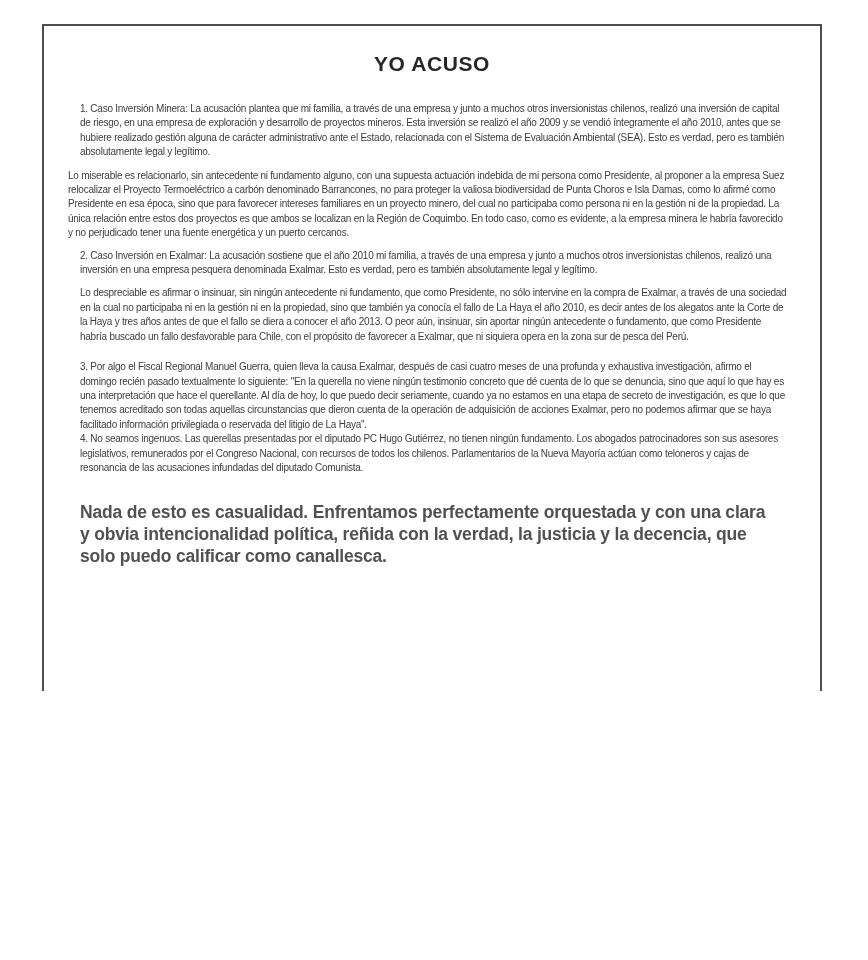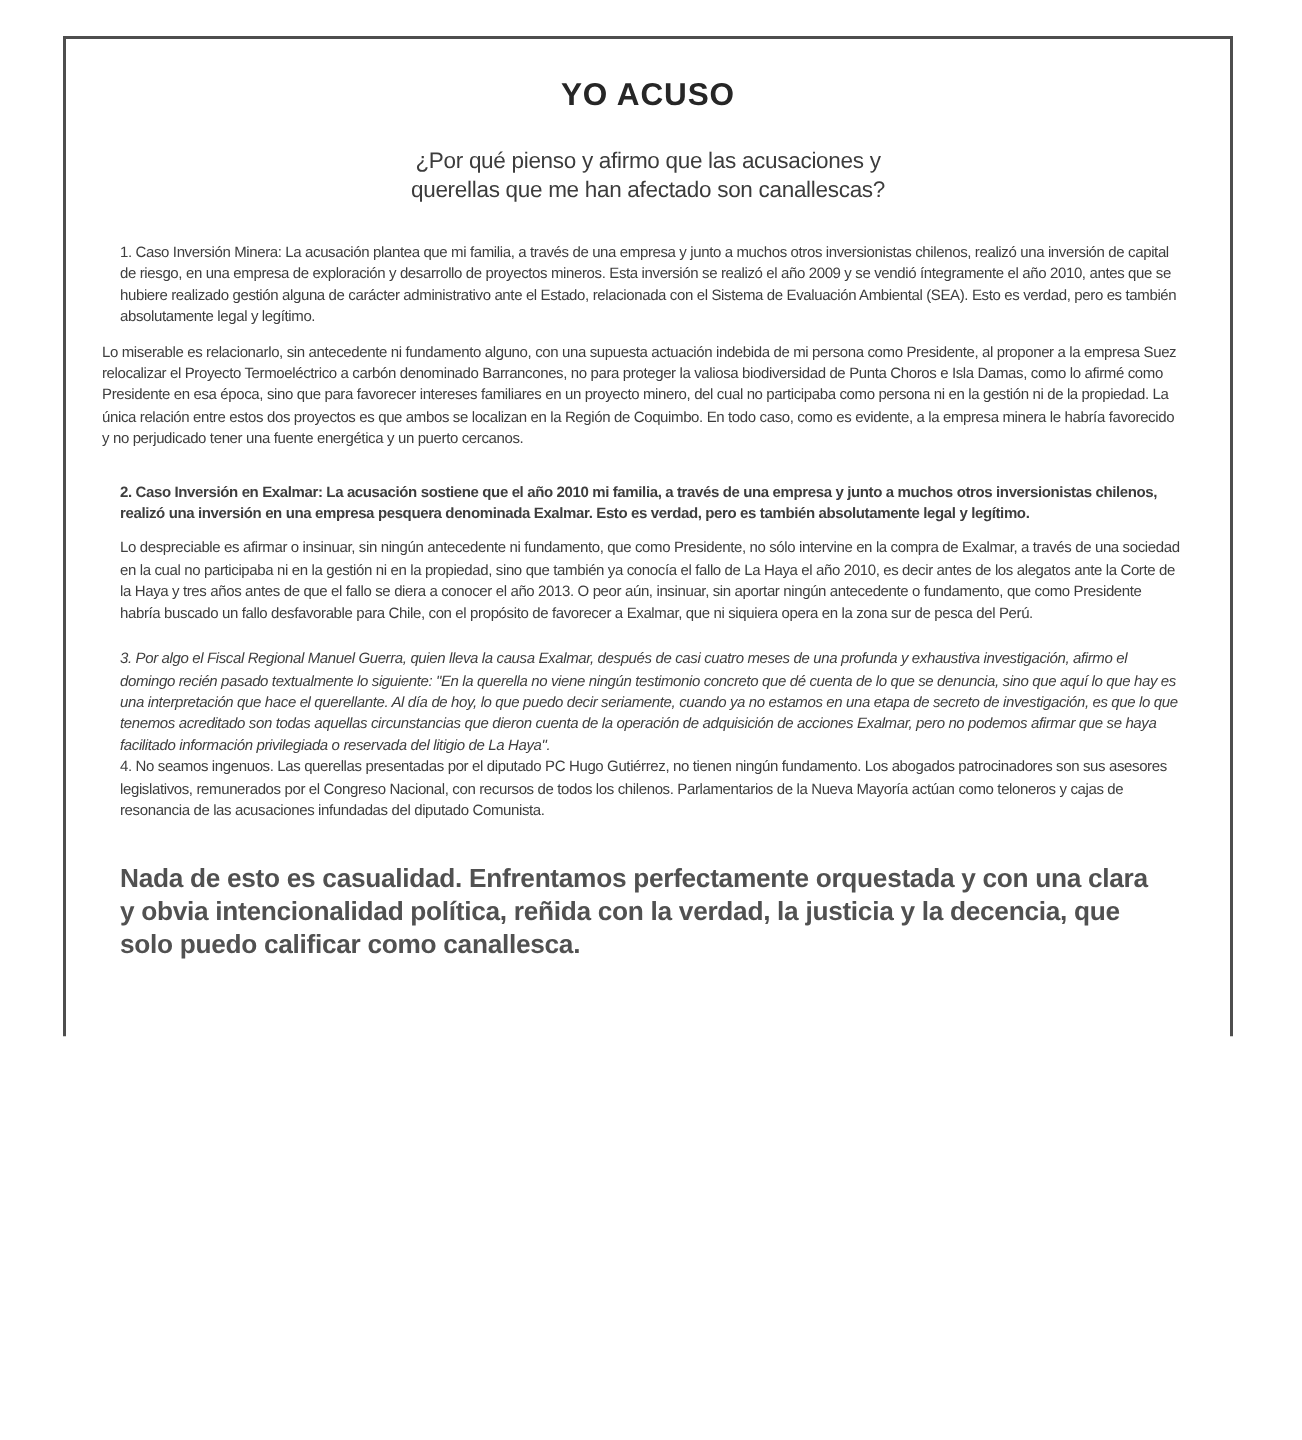--- a/index.html
+++ b/index.html
@@ -45,40 +45,39 @@
   .para {
     margin: 0 32px 0 36px;
     font-size: 10px;
     line-height: 14.4px;
     letter-spacing: -0.25px;
     color: #3e3e3e;
     text-align: left;
   }
   .p1 { margin-top: 26px; }
   .p2 { margin-top: 9px; margin-left: 24px; }
-  .p3 { margin-top: 21px; font-weight: bold; }
+  .p3 { margin-top: 8px; }
   .p4 { margin-top: 9px; }
-  .p5 { margin-top: 16px; font-style: italic; }
+  .p5 { margin-top: 16px; }
   .p6 { }
   .closing {
     margin: 26px 48px 0 36px;
     font-size: 17.5px;
     line-height: 22px;
     font-weight: bold;
     letter-spacing: -0.2px;
     color: #515151;
   }
 </style>
 </head>
 <body>
 
 <div class="page">
   <div class="doc-frame">
     <h1 class="title">YO ACUSO</h1>
-    <p class="subtitle">¿Por qué pienso y afirmo  que las acusaciones y querellas que me han afectado  son  canallescas?</p>
     <p class="para p1">1. Caso Inversión Minera:   La acusación plantea que mi familia, a través de una empresa y junto a muchos otros inversionistas chilenos, realizó una inversión de capital de riesgo, en una empresa de exploración y desarrollo de proyectos mineros.  Esta inversión se realizó el año 2009 y se  vendió íntegramente el año 2010, antes que se hubiere realizado gestión alguna de carácter administrativo ante el Estado, relacionada con el Sistema de Evaluación Ambiental (SEA).  Esto es verdad, pero es también absolutamente legal y legítimo.</p>
     <p class="para p2">Lo miserable es relacionarlo, sin  antecedente ni fundamento alguno, con una supuesta actuación indebida de mi persona como Presidente, al proponer a la empresa Suez relocalizar el Proyecto Termoeléctrico a carbón denominado  Barrancones, no para proteger la valiosa biodiversidad de Punta Choros e Isla Damas, como lo afirmé como Presidente en esa época, sino que  para favorecer intereses familiares  en un proyecto minero, del cual no participaba como persona ni en la gestión ni de la propiedad.  La única relación entre estos dos proyectos es que ambos se localizan en la Región de Coquimbo.  En todo caso, como es evidente, a la empresa minera le habría favorecido y no perjudicado tener una fuente energética y un puerto cercanos.</p>
     <p class="para p3">2. Caso Inversión en  Exalmar: La acusación sostiene que el año  2010 mi familia, a través de una empresa y junto a muchos otros inversionistas chilenos, realizó una inversión en una empresa pesquera denominada Exalmar. Esto es verdad, pero es también absolutamente legal y legítimo.</p>
     <p class="para p4">Lo despreciable es afirmar o insinuar, sin ningún antecedente ni fundamento, que como Presidente, no sólo intervine en la compra de Exalmar, a través de una sociedad en la cual no participaba ni en la gestión ni en la propiedad, sino que también ya conocía el fallo de La Haya el año 2010, es decir antes de los alegatos ante la Corte de la Haya y  tres años antes de que el fallo se diera a conocer el año 2013.  O peor aún, insinuar, sin aportar ningún antecedente o fundamento, que como Presidente habría buscado un fallo desfavorable para Chile, con el propósito de favorecer a Exalmar, que ni siquiera opera en la zona sur de pesca del Perú.</p>
     <p class="para p5">3. Por algo el Fiscal Regional Manuel Guerra, quien lleva la causa Exalmar, después de casi cuatro meses de una profunda y exhaustiva investigación, afirmo el domingo recién pasado textualmente lo siguiente: "En la querella no viene ningún testimonio concreto que dé cuenta de lo que se denuncia, sino que aquí lo que hay es una interpretación que hace el querellante. Al día de hoy, lo que puedo decir seriamente, cuando ya no estamos en una etapa de secreto de investigación, es que lo que tenemos acreditado son todas aquellas circunstancias que dieron cuenta de la operación de adquisición de acciones Exalmar, pero no podemos afirmar que se haya facilitado información privilegiada o reservada del litigio de La Haya".</p>
     <p class="para p6">4. No seamos ingenuos.  Las querellas presentadas por el diputado PC Hugo Gutiérrez, no tienen ningún fundamento. Los abogados patrocinadores son sus asesores legislativos, remunerados por el Congreso Nacional, con recursos de todos los chilenos. Parlamentarios de la Nueva Mayoría actúan como teloneros y cajas de resonancia de las acusaciones infundadas del diputado Comunista.</p>
     <p class="closing">Nada de esto es casualidad. Enfrentamos perfectamente orquestada y con una clara y obvia intencionalidad política, reñida con la verdad, la justicia y la decencia, que solo puedo calificar como canallesca.</p>
   </div>
 </div>
 

